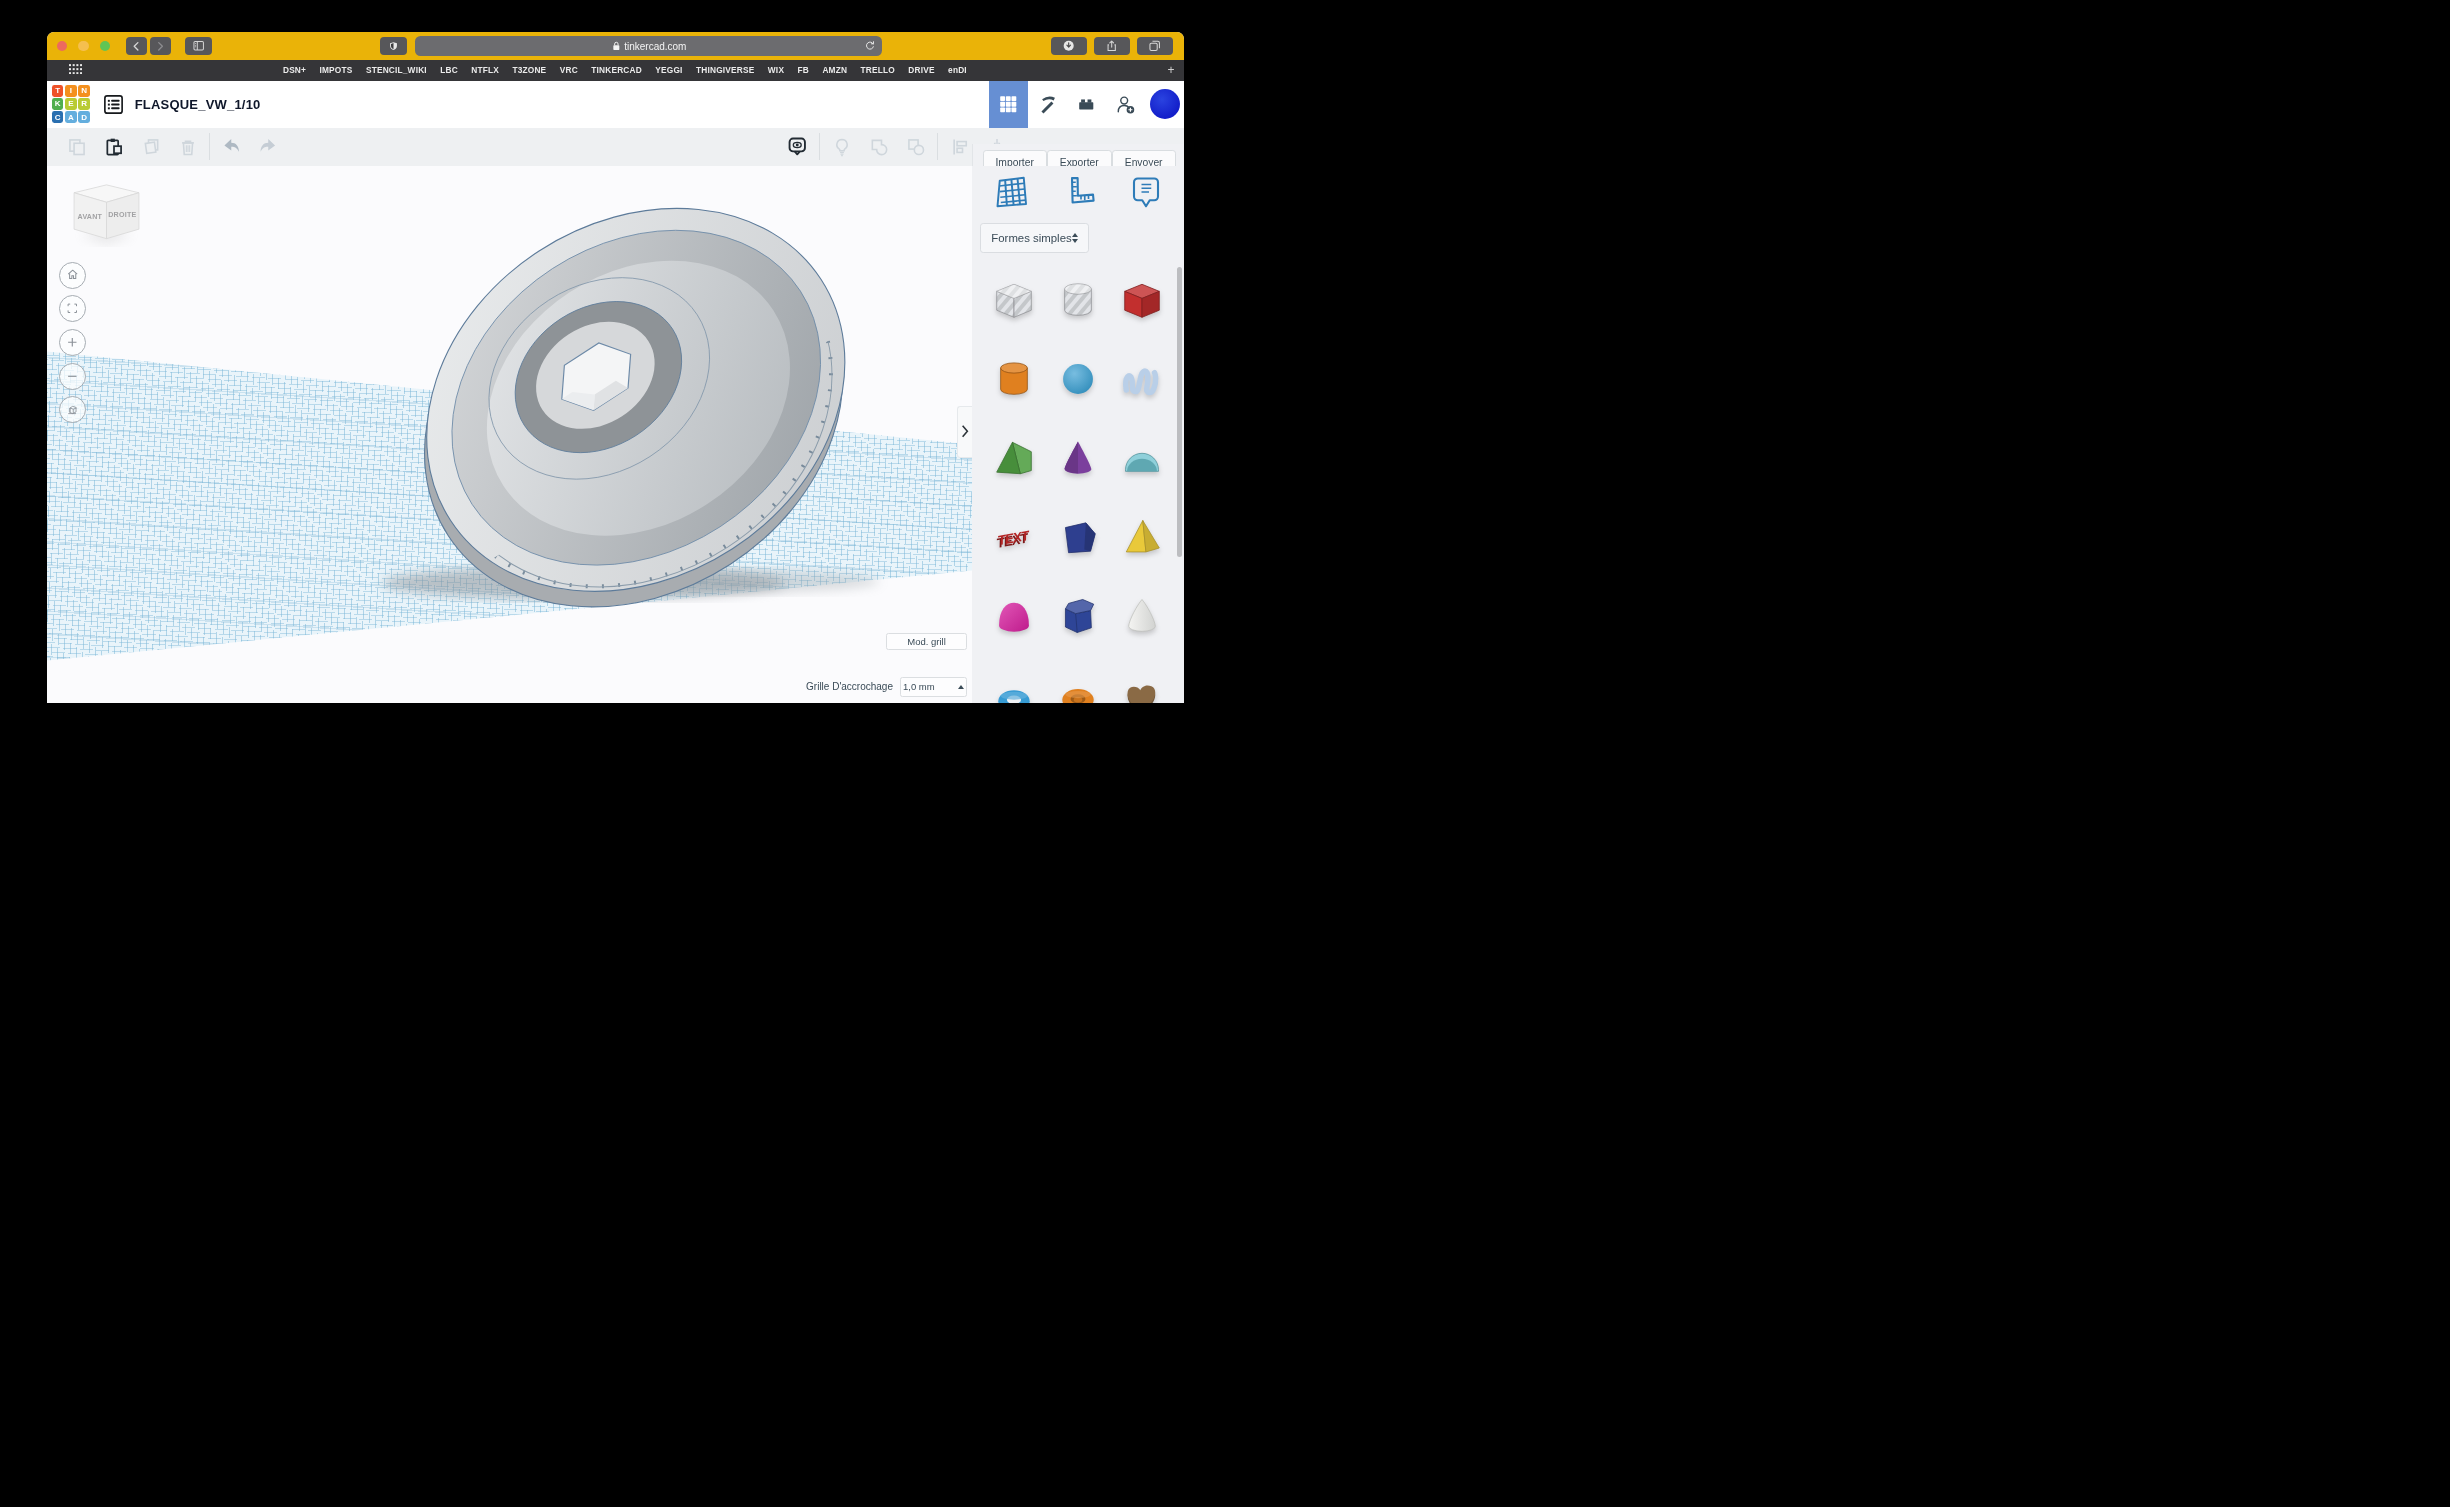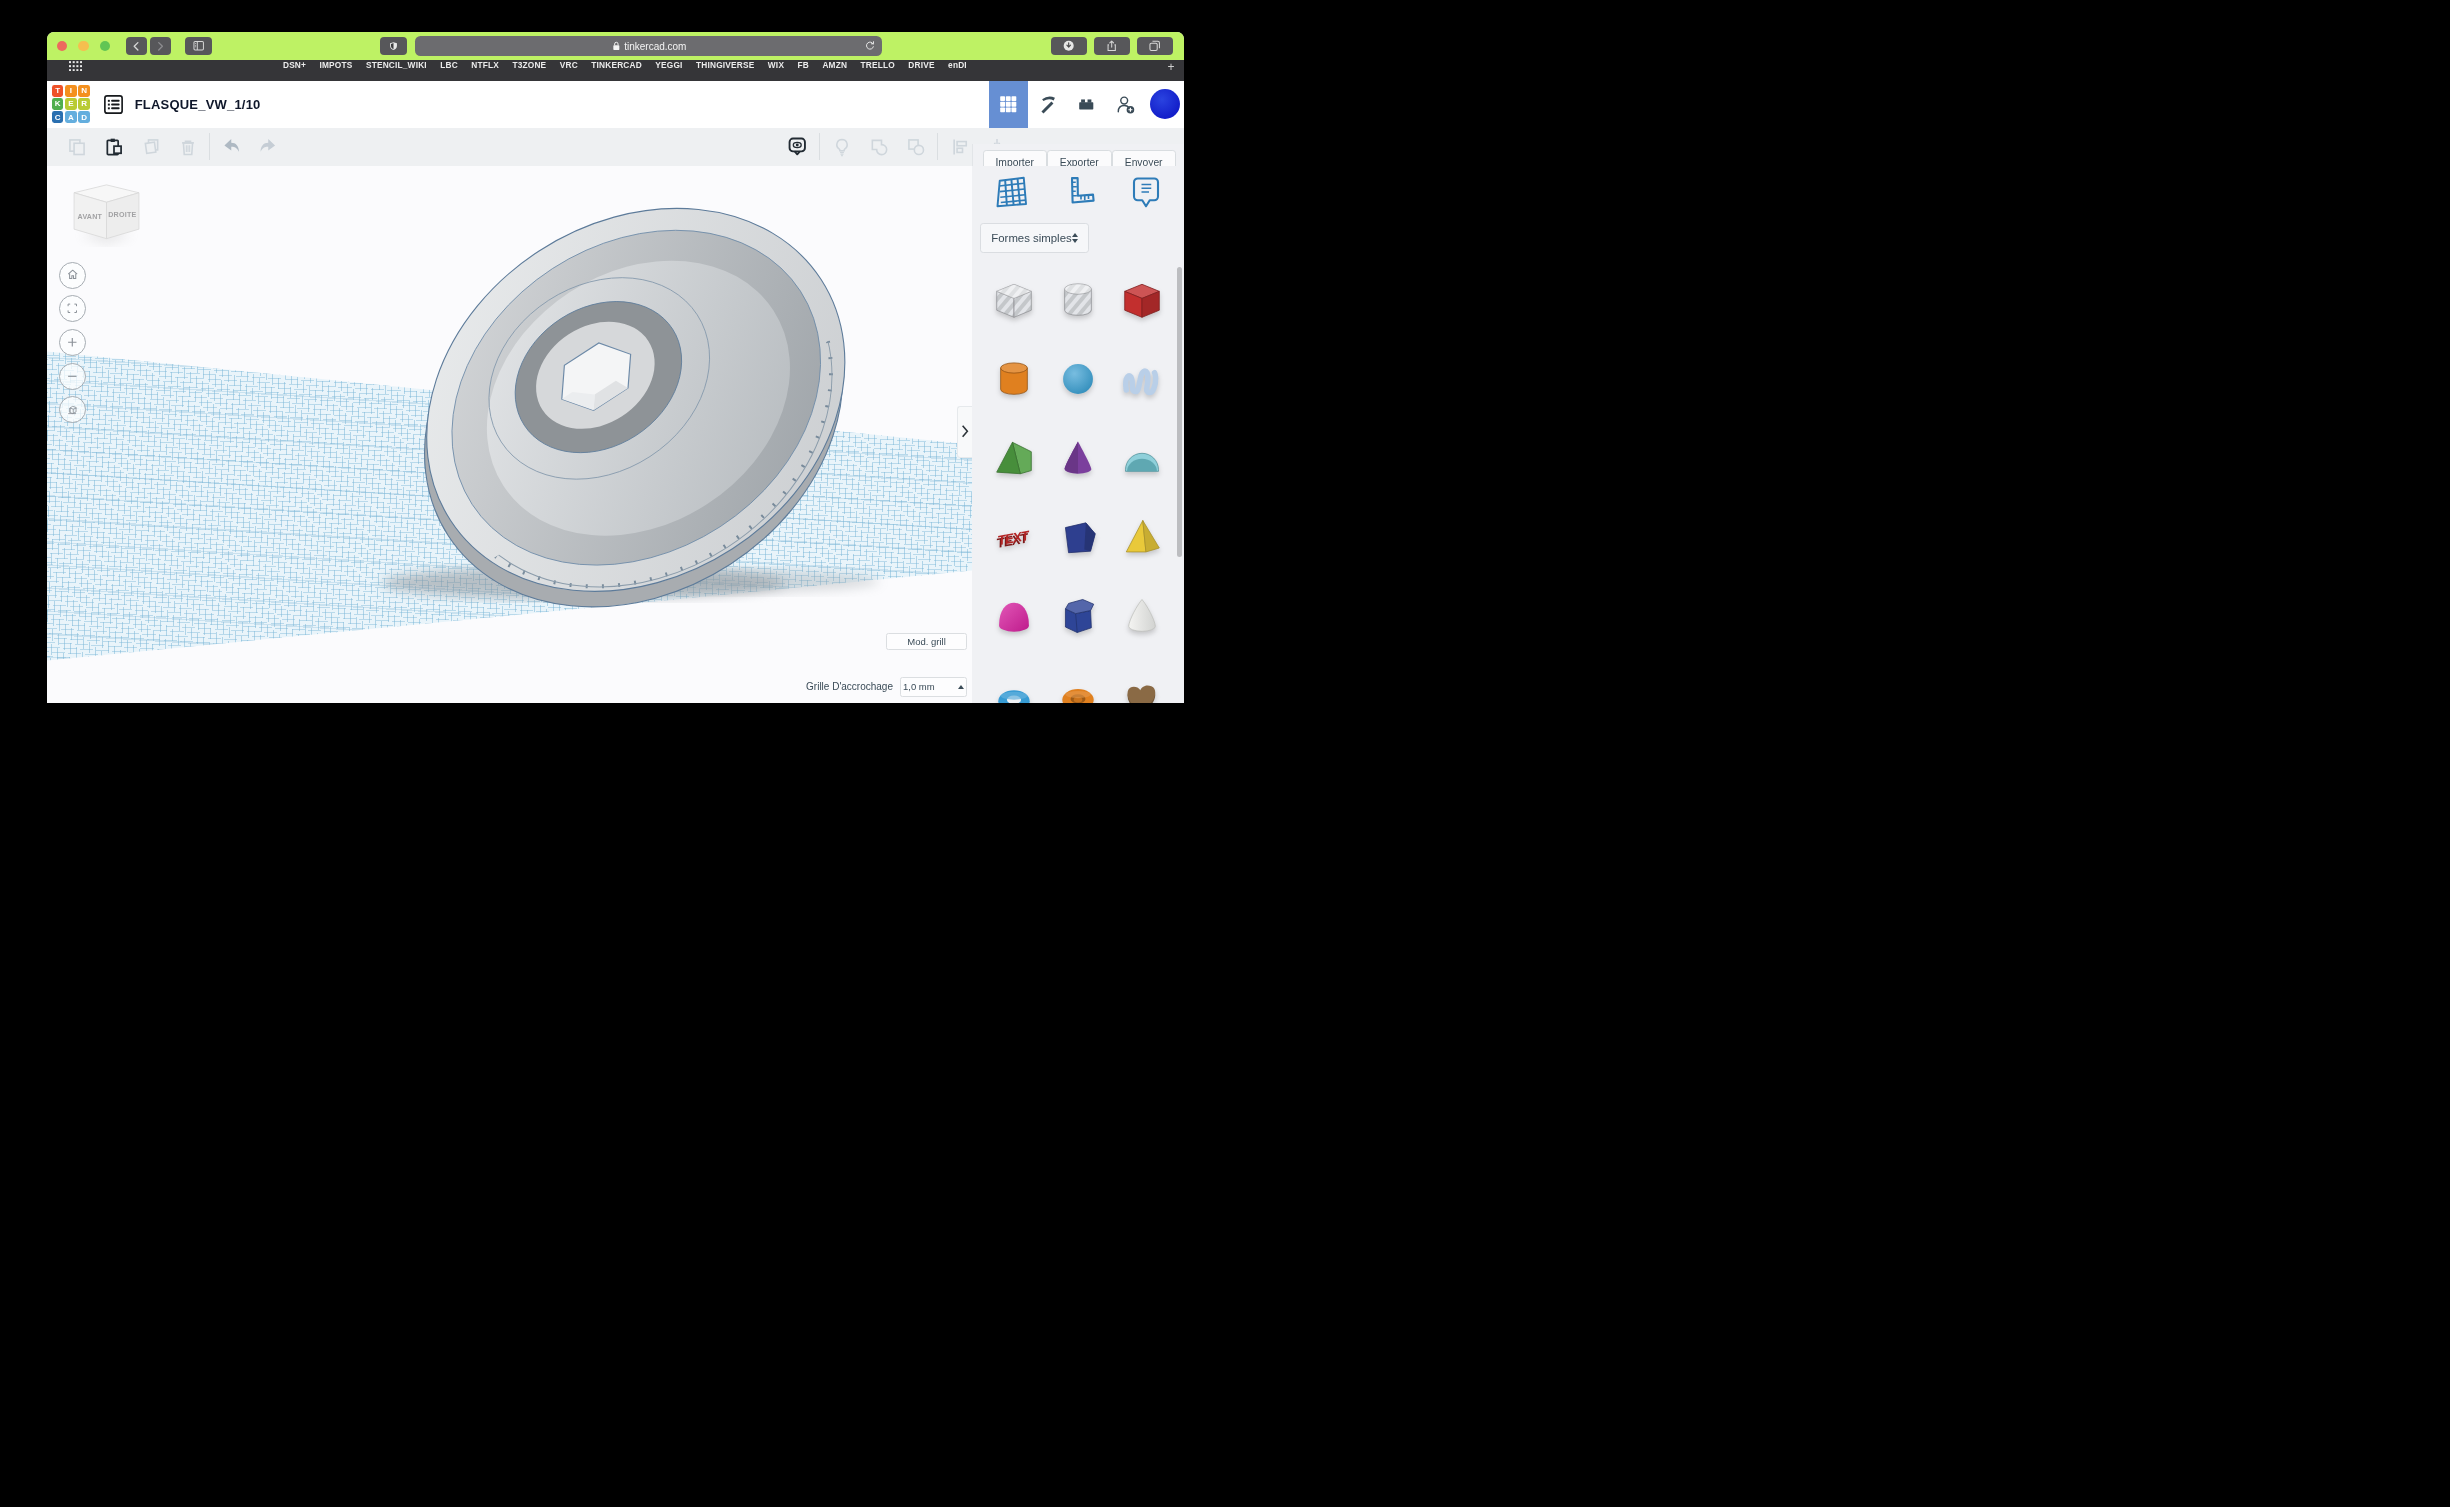--- a/index.html
+++ b/index.html
@@ -1,36 +1,36 @@
 <!DOCTYPE html>
 <html style="font-size:12.6px"><head>
 <meta charset="utf-8">
 <style>
   * { margin:0; padding:0; box-sizing:border-box; }
   html,body { width:1225px; height:754px; background:#000; font-family:"Liberation Sans", sans-serif; overflow:hidden; }
   .window { position:absolute; left:47px; top:32px; width:1137px; height:671px; border-radius:7px 7px 0 0; overflow:hidden; background:#fff; }
 
   
-  .titlebar { height:28px; background:#bef264; display:flex; align-items:center; padding:0 9.5px; gap:6px; position:relative; }
+  .titlebar { height:28px; background:#eab308; display:flex; align-items:center; padding:0 9.5px; gap:6px; position:relative; }
   .dot { width:10.3px; height:10.3px; border-radius:50%; }
   .dot.r { background:#ed6a5e; } .dot.y { background:#f5bf4f; margin-left:5.5px;} .dot.g { background:#61c554; margin-left:5.5px;}
   .tb-btn { height:18px; background:#57575a; border-radius:4px; display:flex; align-items:center; justify-content:center; color:#d6d6d6; border:none; }
   .tb-btn.dis { color:#8b8b8e; }
   .nav-group { display:flex; gap:3.2px; margin-left:9.5px; }
   .nav-group .tb-btn { width:21px; }
   .side-btn { width:27px; margin-left:8px; }
   .url-zone { flex:1; display:flex; align-items:center; justify-content:center; gap:8px; }
   .shield-btn { width:27px; }
   .urlbar { width:467px; height:20px; background:#6c6c6f; border-radius:5.5px; color:#f4f4f4; font-size:10px; display:flex; align-items:center; justify-content:center; gap:4px; position:relative; }
   .reload { position:absolute; right:6.3px; top:3.2px; }
   .right-group { display:flex; gap:7px; margin-right:1.6px; }
   .right-group .tb-btn { width:36px; }
 
   
-  .bmbar { height:20.5px; background:#353538; display:flex; align-items:flex-start; padding:0 8px; }
+  .bmbar { height:20.5px; background:#353538; display:flex; align-items:center; padding:0 8px; }
   .bm-grid { margin-left:14px; }
   .bm-list { margin:0 auto; display:flex; gap:13.4px; }
   .bm { color:#ececec; font-size:8.3px; font-weight:700; letter-spacing:0.2px; white-space:nowrap; }
   .bm-plus { color:#cfcfcf; font-size:12px; margin-right:1.6px; }
 
   
   .appheader { height:47px; background:#fff; display:flex; align-items:center; }
   .logo { width:43px; height:43px; margin-left:2.4px; display:grid; grid-template-columns:repeat(3,1fr); grid-template-rows:repeat(3,1fr); gap:1.6px; padding:2.4px; }
   .tile { border-radius:2.4px; color:#fff; font-weight:700; font-size:8px; display:flex; align-items:center; justify-content:center; }
   .menu-btn { margin-left:11px; background:none; border:none; display:flex; }

